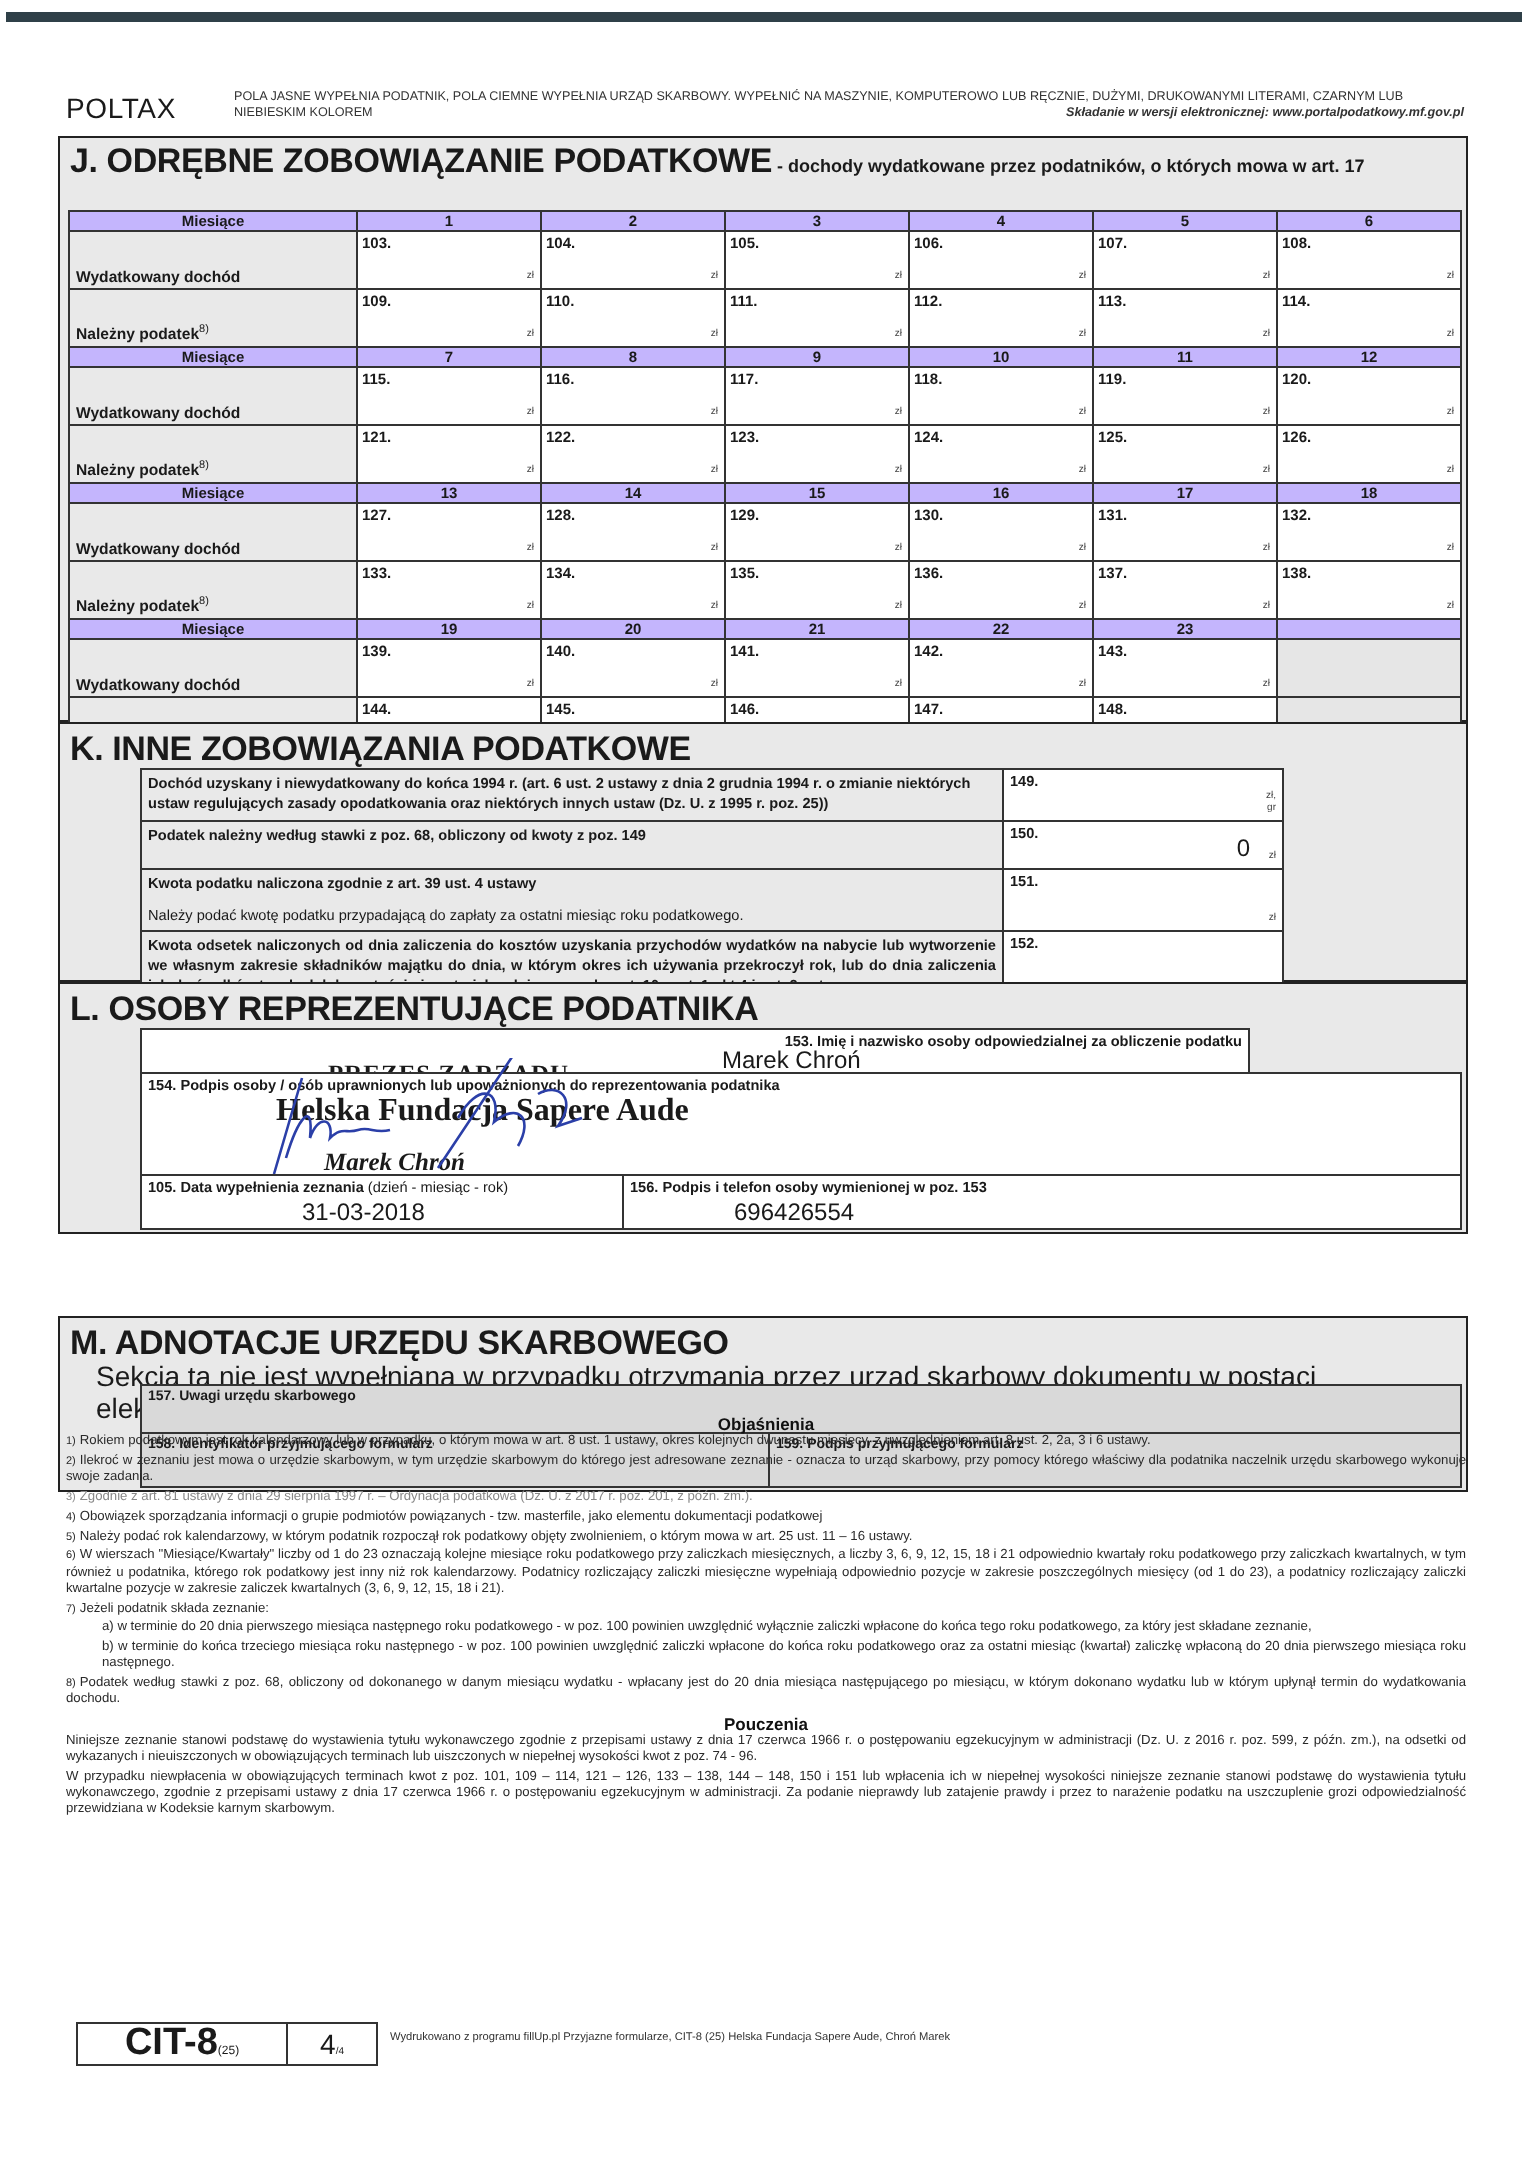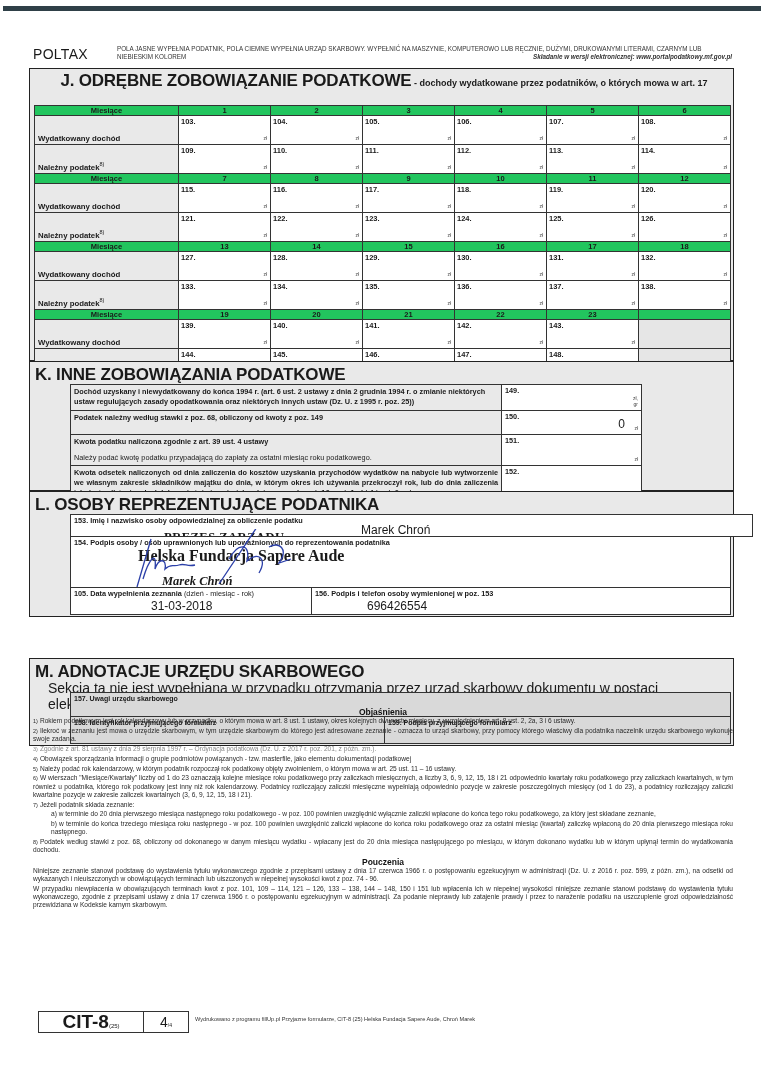--- a/index.html
+++ b/index.html
@@ -14,25 +14,25 @@
   .hdr-note .r { position: absolute; right: 0; top: 8px; font-style: italic; font-weight: bold; }
 
   .frame { position: absolute; left: 29px; width: 705px; border: 1.5px solid #222; background: #e9e9e9; }
 
   .sec-title { font-size: 17px; font-weight: bold; letter-spacing: -0.2px; line-height: 18px; }
   .sec-title small { font-size: 9px; font-weight: bold; letter-spacing: 0; }
   .sec-sub { font-size: 8.6px; font-weight: bold; line-height: 10px; padding-left: 12px; }
 
   
   #secJ { top: 68px; height: 293px; }
-  #secJ .head { padding: 3px 0 0 5px; height: 20px; text-align: center; }
+  #secJ .head { padding: 3px 0 0 5px; height: 20px; }
   table.jt { position: absolute; left: 4px; top: 36px; width: 697px; border-collapse: collapse; table-layout: fixed; }
   table.jt td { border: 1px solid #333; font-size: 7.5px; font-weight: bold; vertical-align: top; }
   table.jt td.lbl { background: #e9e9e9; vertical-align: bottom; padding: 0 0 1px 3px; font-size: 7.8px; }
-  table.jt tr.mh td { background: #22c55e; text-align: center; height: 10px; font-size: 7.5px; line-height: 9px; }
+  table.jt tr.mh td { background: #c4b5fd; text-align: center; height: 10px; font-size: 7.5px; line-height: 9px; }
   table.jt tr.mh td.lbl { text-align: center; vertical-align: middle; padding: 0; }
   table.jt tr.vr td { height: 29px; }
   table.jt td.cell { background: #fff; position: relative; padding: 1px 2px; }
   table.jt td.cell .zl { position: absolute; right: 3px; bottom: 3px; font-size: 5px; font-weight: normal; color: #444; }
   table.jt td.blank { background: #e6e6e6; }
   sup { font-size: 5.5px; font-weight: normal; }
 
   
   #secK { top: 361px; height: 130px; }
   #secK .head { padding: 4px 0 0 5px; height: 22px; }
@@ -241,21 +241,21 @@
         <td class="val"><span>152.</span><span class="zl">zł</span></td>
       </tr>
     </tbody>
   </table>
 </div>
 
 <div class="frame" id="secL">
   <div class="head">
       <div class="sec-title">L. OSOBY REPREZENTUJĄCE PODATNIKA</div>
     </div>
-  <div class="lbox" style="left:40px;top:22px;width:683px;height:23px;">
+  <div class="lbox" style="left:40px;top:22px;width:555px;height:23px;text-align:right;">
     <span>153. Imię i nazwisko osoby odpowiedzialnej za obliczenie podatku</span>
     <span class="v" style="left:290px;top:8px;">Marek Chroń</span>
     <span class="stamp1">PREZES ZARZĄDU</span>
   </div>
   <div class="lbox" style="left:40px;top:44px;width:661px;height:52px;">
     <span>154. Podpis osoby / osób uprawnionych lub upoważnionych do reprezentowania podatnika</span>
     <span class="stamp2">Helska Fundacja Sapere Aude</span>
     <span class="stamp3">Marek Chroń</span>
     <svg class="sig" width="200" height="60" viewBox="0 0 200 60">
       <path d="M8 58 L22 10 M14 50 C20 30 28 20 26 40 C30 28 38 30 36 40 C42 34 44 38 50 36 C56 34 58 38 66 36" stroke="#2b3fa8" stroke-width="1.3" fill="none"></path>

